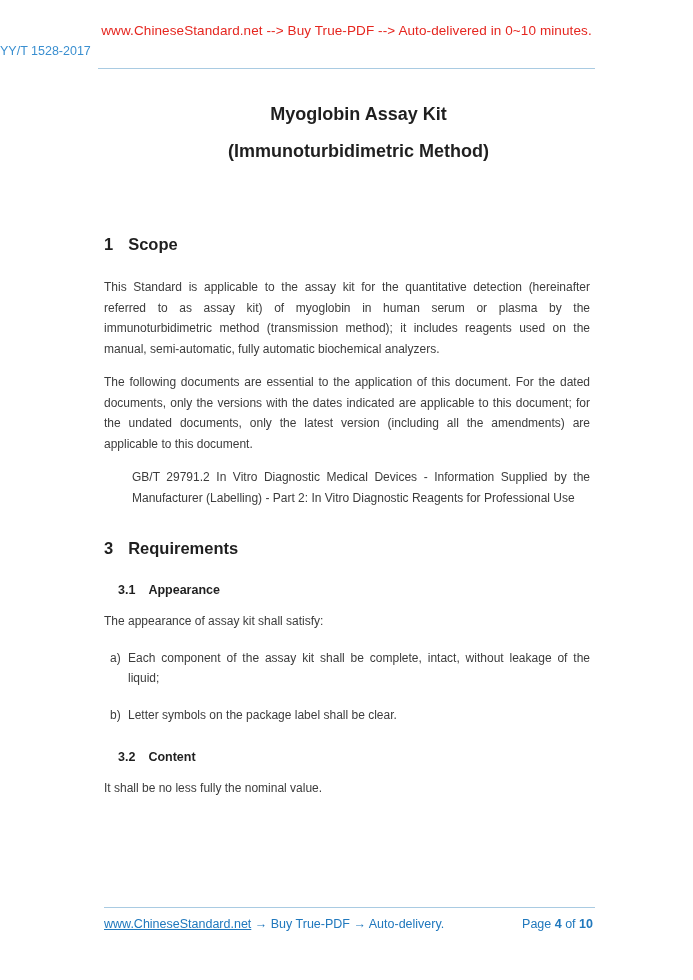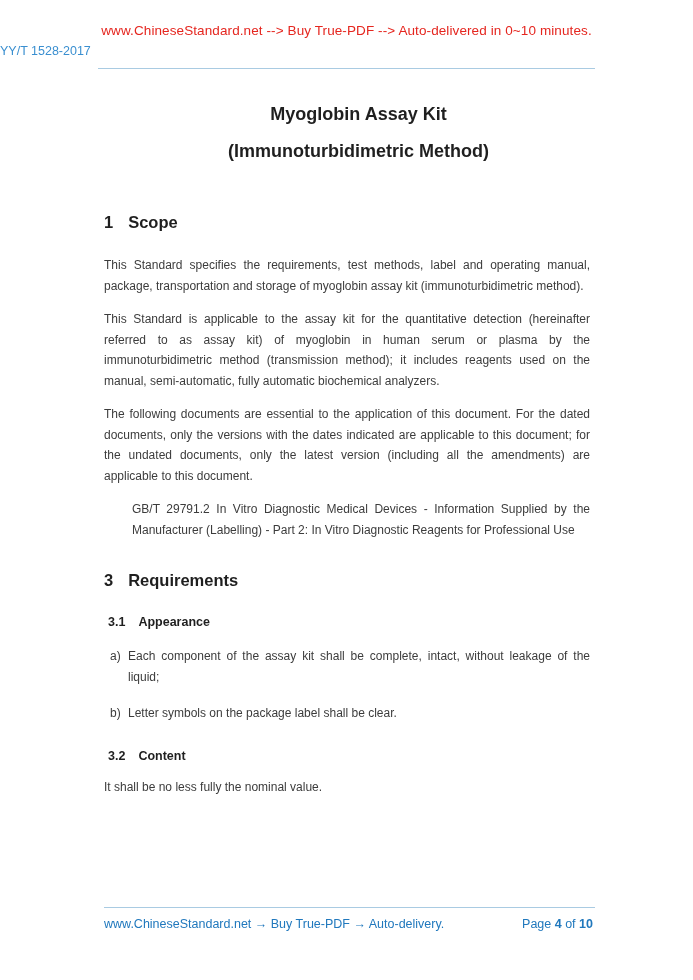--- a/index.html
+++ b/index.html
@@ -50,24 +50,24 @@
     font-size: 12px;
     line-height: 20.5px;
   }
   h2.sec {
     margin: 30px 0 23px 0;
     font-size: 16.5px;
     line-height: 20px;
     font-weight: bold;
     color: var(--heading-text, #1f1f1f);
   }
-  h2.sec.first { margin-top: 42px; }
+  h2.sec.first { margin-top: 64px; }
   h2.sec .num { display: inline-block; margin-right: 15px; }
   h3.subsec {
-    margin: 24px 0 13px 4px;
+    margin: 24px 0 13px 14px;
     font-size: 12.5px;
     line-height: 16px;
     font-weight: bold;
     color: var(--heading-text, #1f1f1f);
   }
   h3.subsec .num { display: inline-block; margin-right: 13px; }
   .content p {
     margin: 13px 0;
     text-align: justify;
   }
@@ -96,20 +96,21 @@
     margin-top: 9px;
     display: flex;
     justify-content: space-between;
     align-items: baseline;
     font-size: 12.5px;
     color: var(--footer-blue, #2078bd);
   }
   .footer-left { white-space: nowrap; }
   .footer-link {
     color: var(--footer-blue, #2078bd);
+    text-decoration: underline;
     cursor: pointer;
   }
   .page-indicator { white-space: nowrap; padding-right: 2px; }
   .page-indicator .bold { font-weight: bold; }
 </style>
 </head>
 <body>
 
 <div class="page">
 
@@ -120,33 +121,33 @@
   <div class="doc-title">
     <span class="t-line">Myoglobin Assay Kit</span>
     <span class="t-line">(Immunoturbidimetric Method)</span>
   </div>
 
   <div class="content">
 
     <h2 class="sec first">
       <span class="num">1</span><span>Scope</span>
     </h2>
-    <p>This Standard specifies the requirements, test methods, label and operating manual, package, transportation and storage of myoglobin assay kit (immunoturbidimetric method).</p>
     <p>This Standard is applicable to the assay kit for the quantitative detection (hereinafter referred to as assay kit) of myoglobin in human serum or plasma by the immunoturbidimetric method (transmission method); it includes reagents used on the manual, semi-automatic, fully automatic biochemical analyzers.</p>
 
     <p>The following documents are essential to the application of this document. For the dated documents, only the versions with the dates indicated are applicable to this document; for the undated documents, only the latest version (including all the amendments) are applicable to this document.</p>
     <p class="ref">GB/T 29791.2 In Vitro Diagnostic Medical Devices - Information Supplied by the Manufacturer (Labelling) - Part 2: In Vitro Diagnostic Reagents for Professional Use</p>
 
     <h2 class="sec">
       <span class="num">3</span><span>Requirements</span>
     </h2>
 
     <h3 class="subsec">
       <span class="num">3.1</span><span>Appearance</span>
     </h3>
+    <p>The appearance of assay kit shall satisfy:</p>
 
     <div class="li">
       <span class="marker">a)</span>
       <span class="li-text">Each component of the assay kit shall be complete, intact, without leakage of the liquid;</span>
     </div>
     <div class="li">
       <span class="marker">b)</span>
       <span class="li-text">Letter symbols on the package label shall be clear.</span>
     </div>
 

